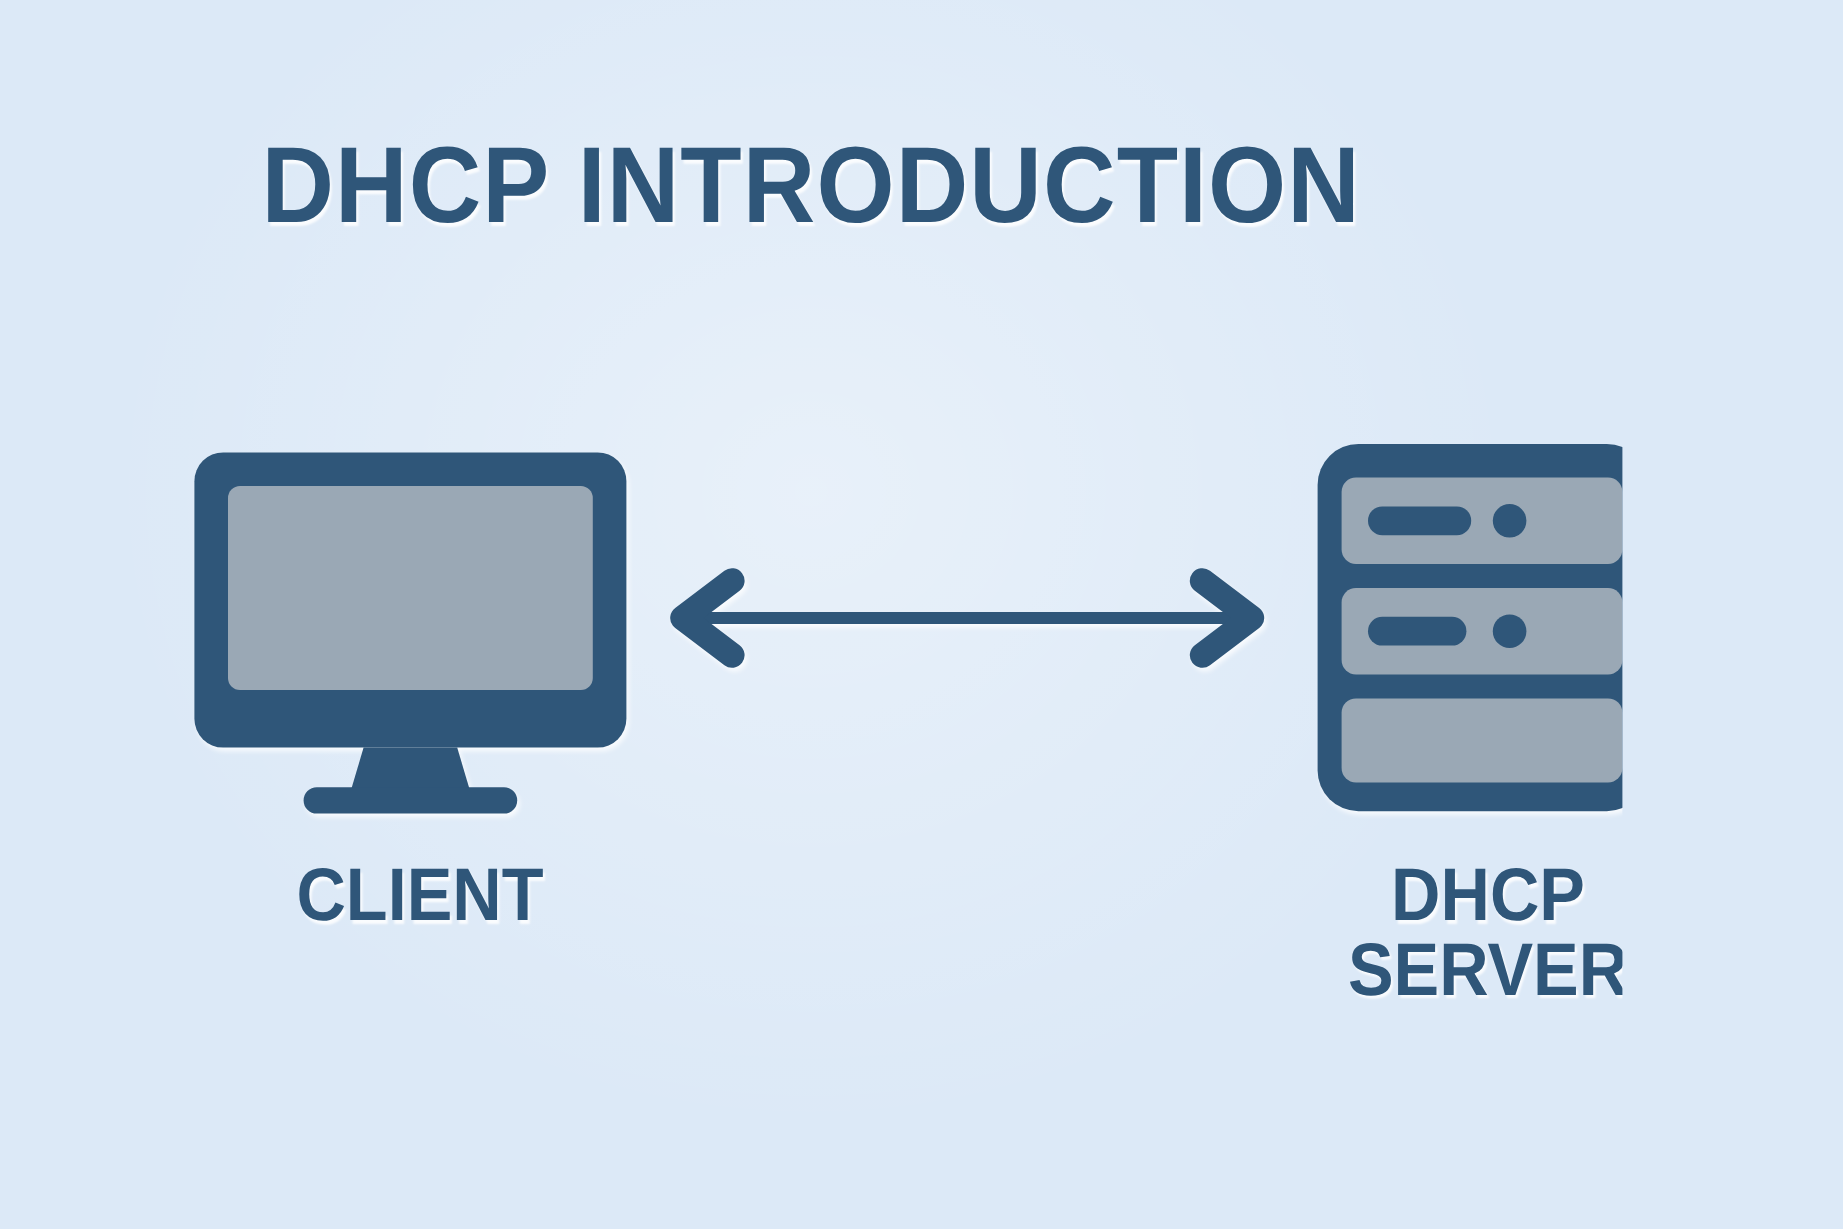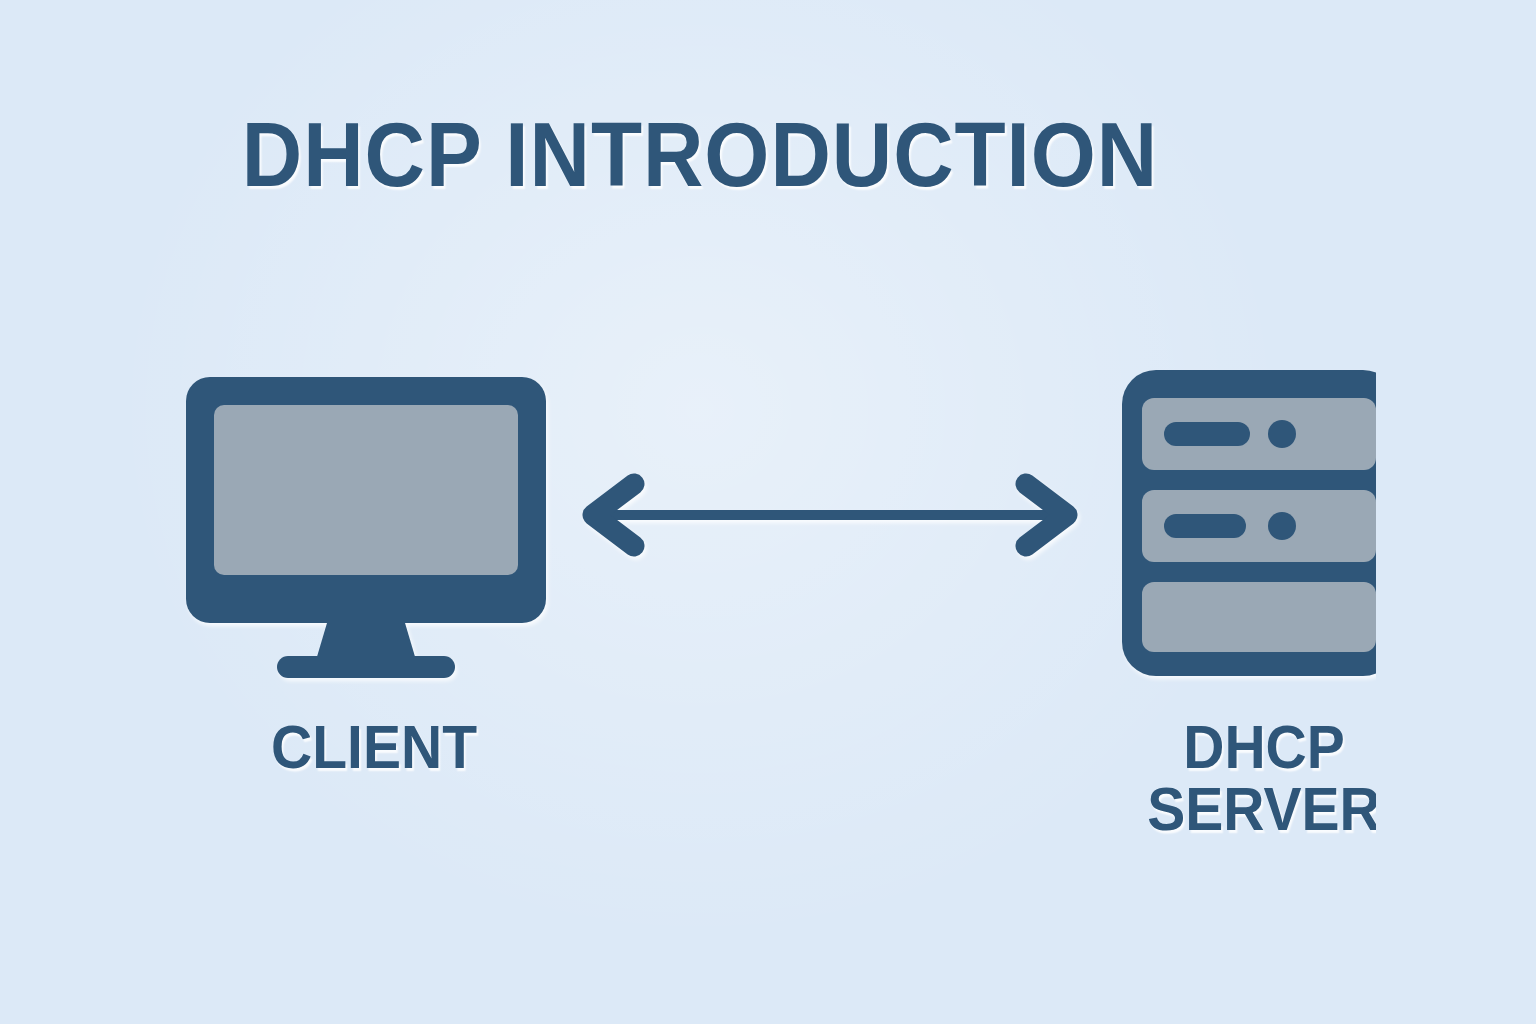--- a/index.html
+++ b/index.html
@@ -10,21 +10,20 @@
   }
   body {
     font-family: "Liberation Sans", sans-serif;
   }
   #canvas {
     position: relative;
     width: 1352px;
     height: 1024px;
     background: #dce9f7;
     overflow: hidden;
-    margin-left: 24px;
   }
   
   #canvas::before {
     content: "";
     position: absolute;
     inset: 0;
     background:
       radial-gradient(ellipse at 50% 40%, rgba(255,255,255,0.35) 0%, rgba(255,255,255,0) 62%);
     pointer-events: none;
   }

